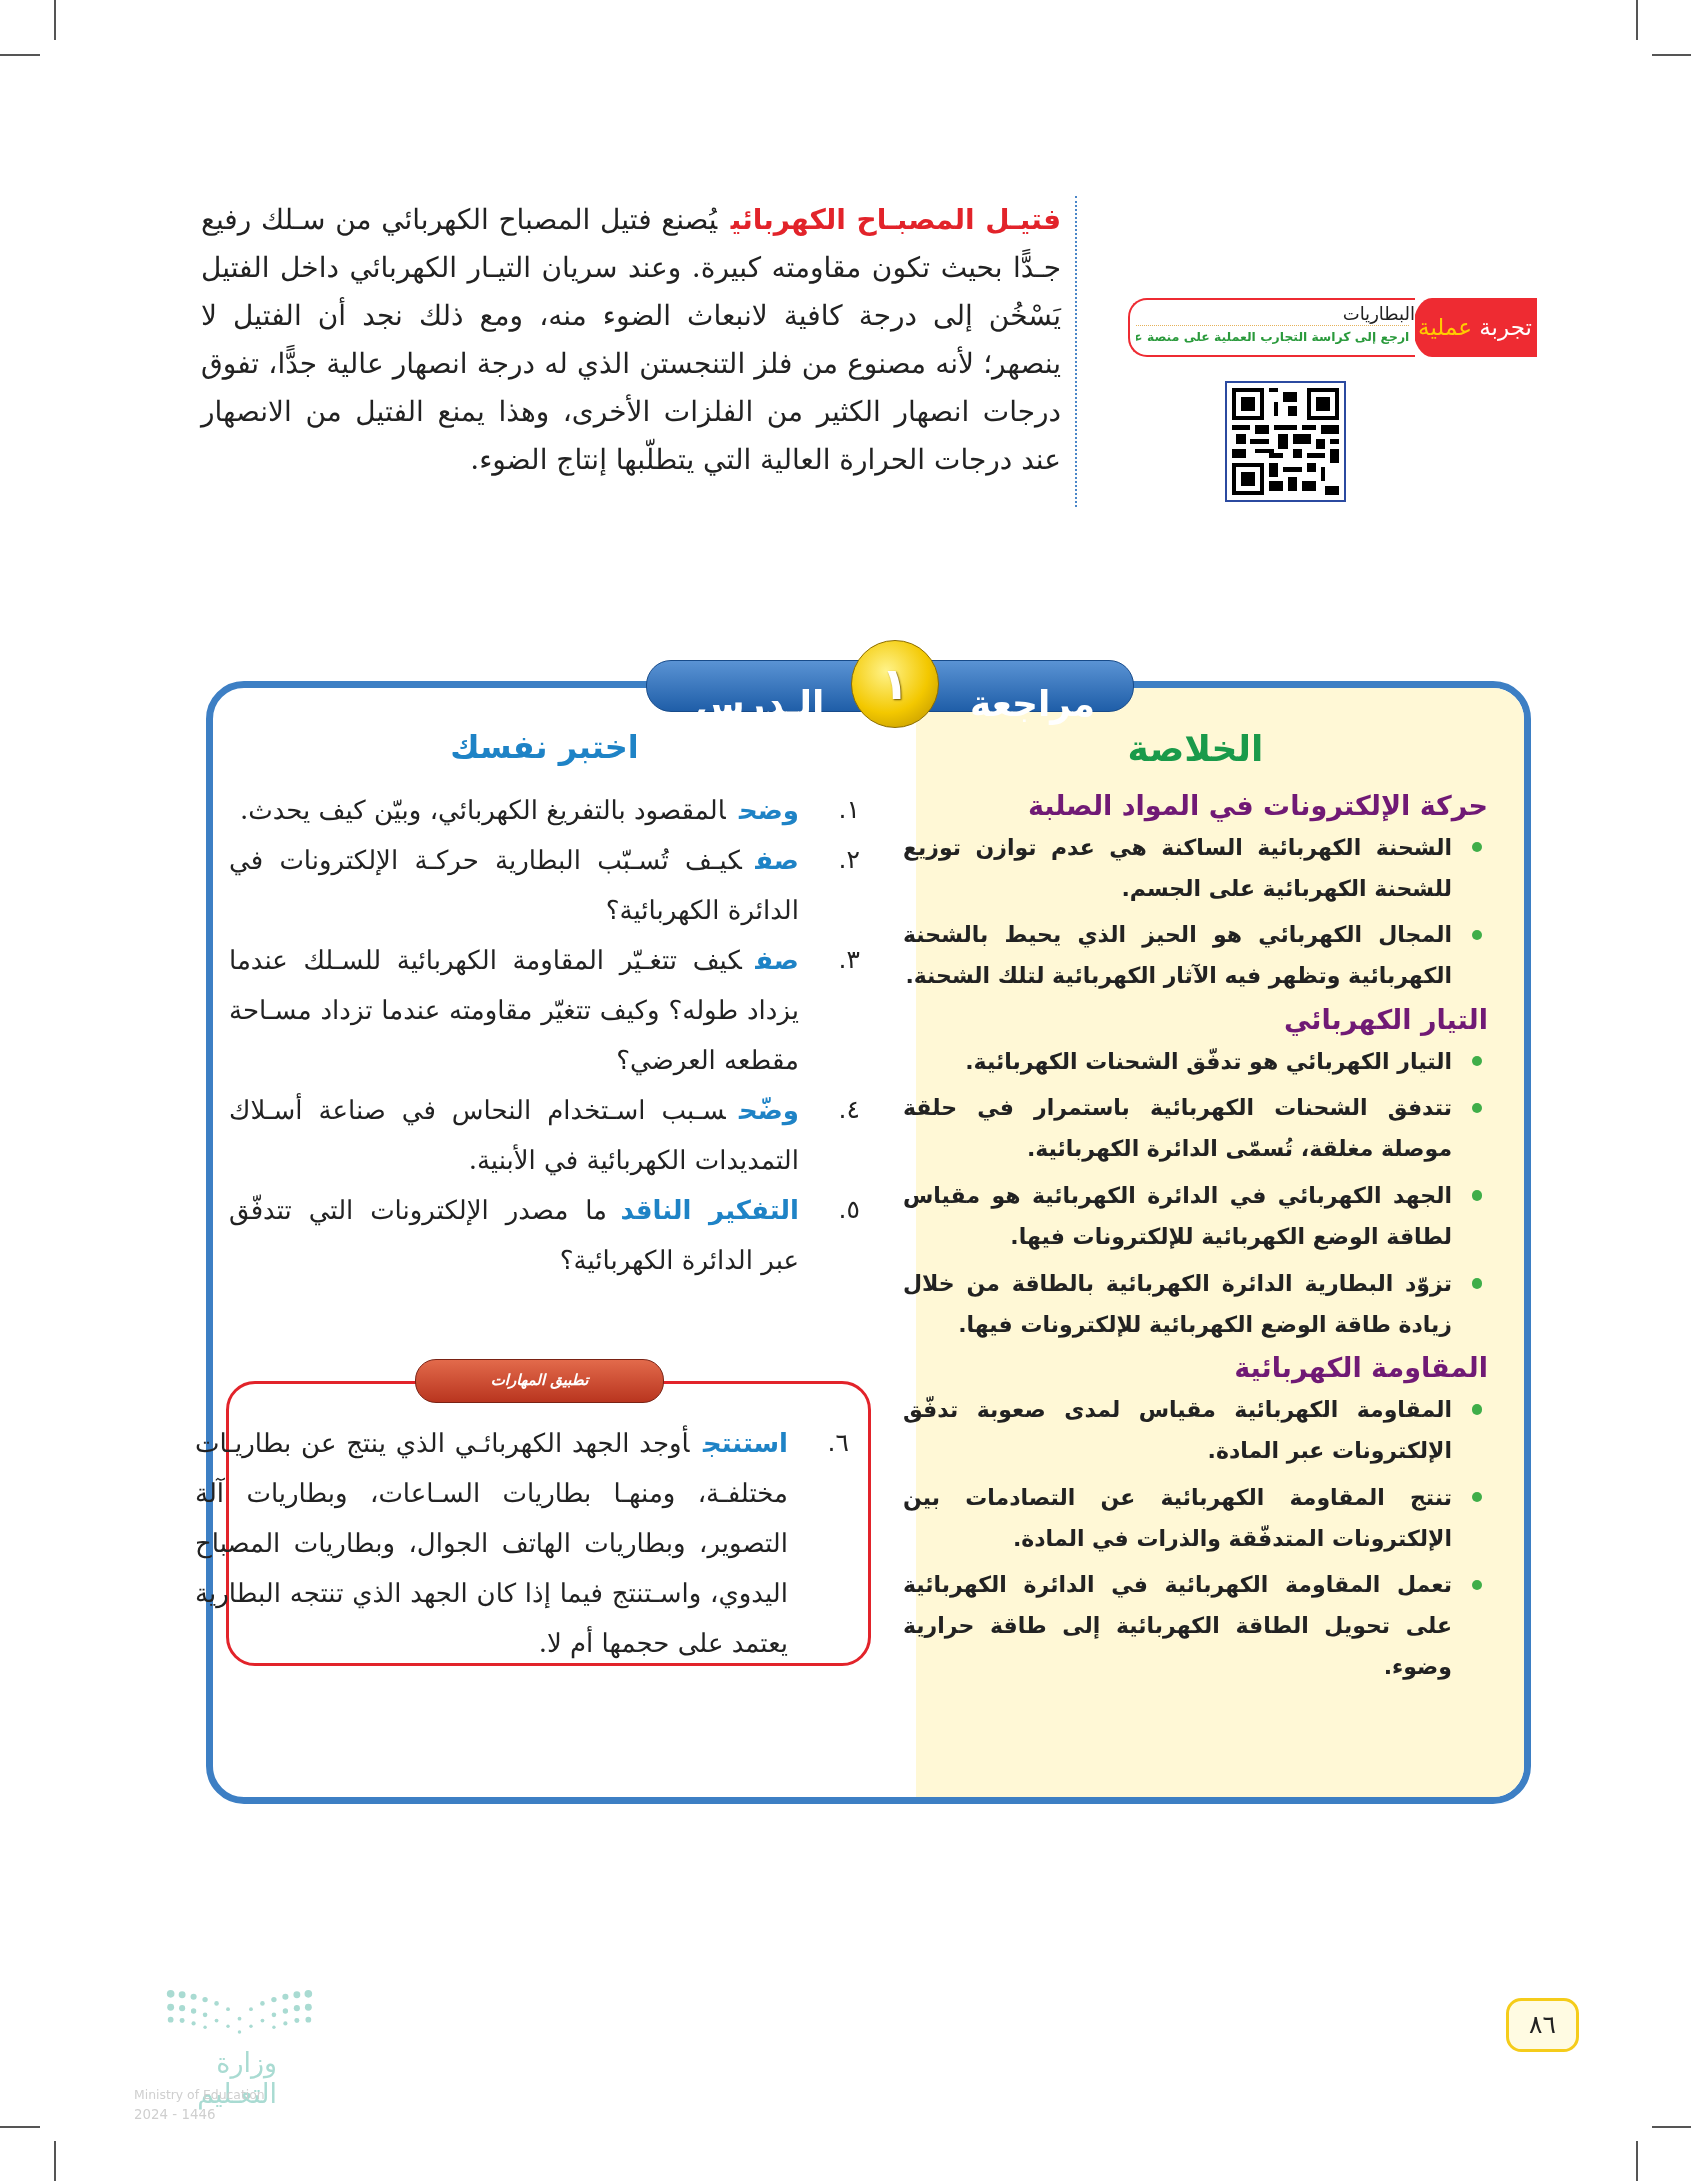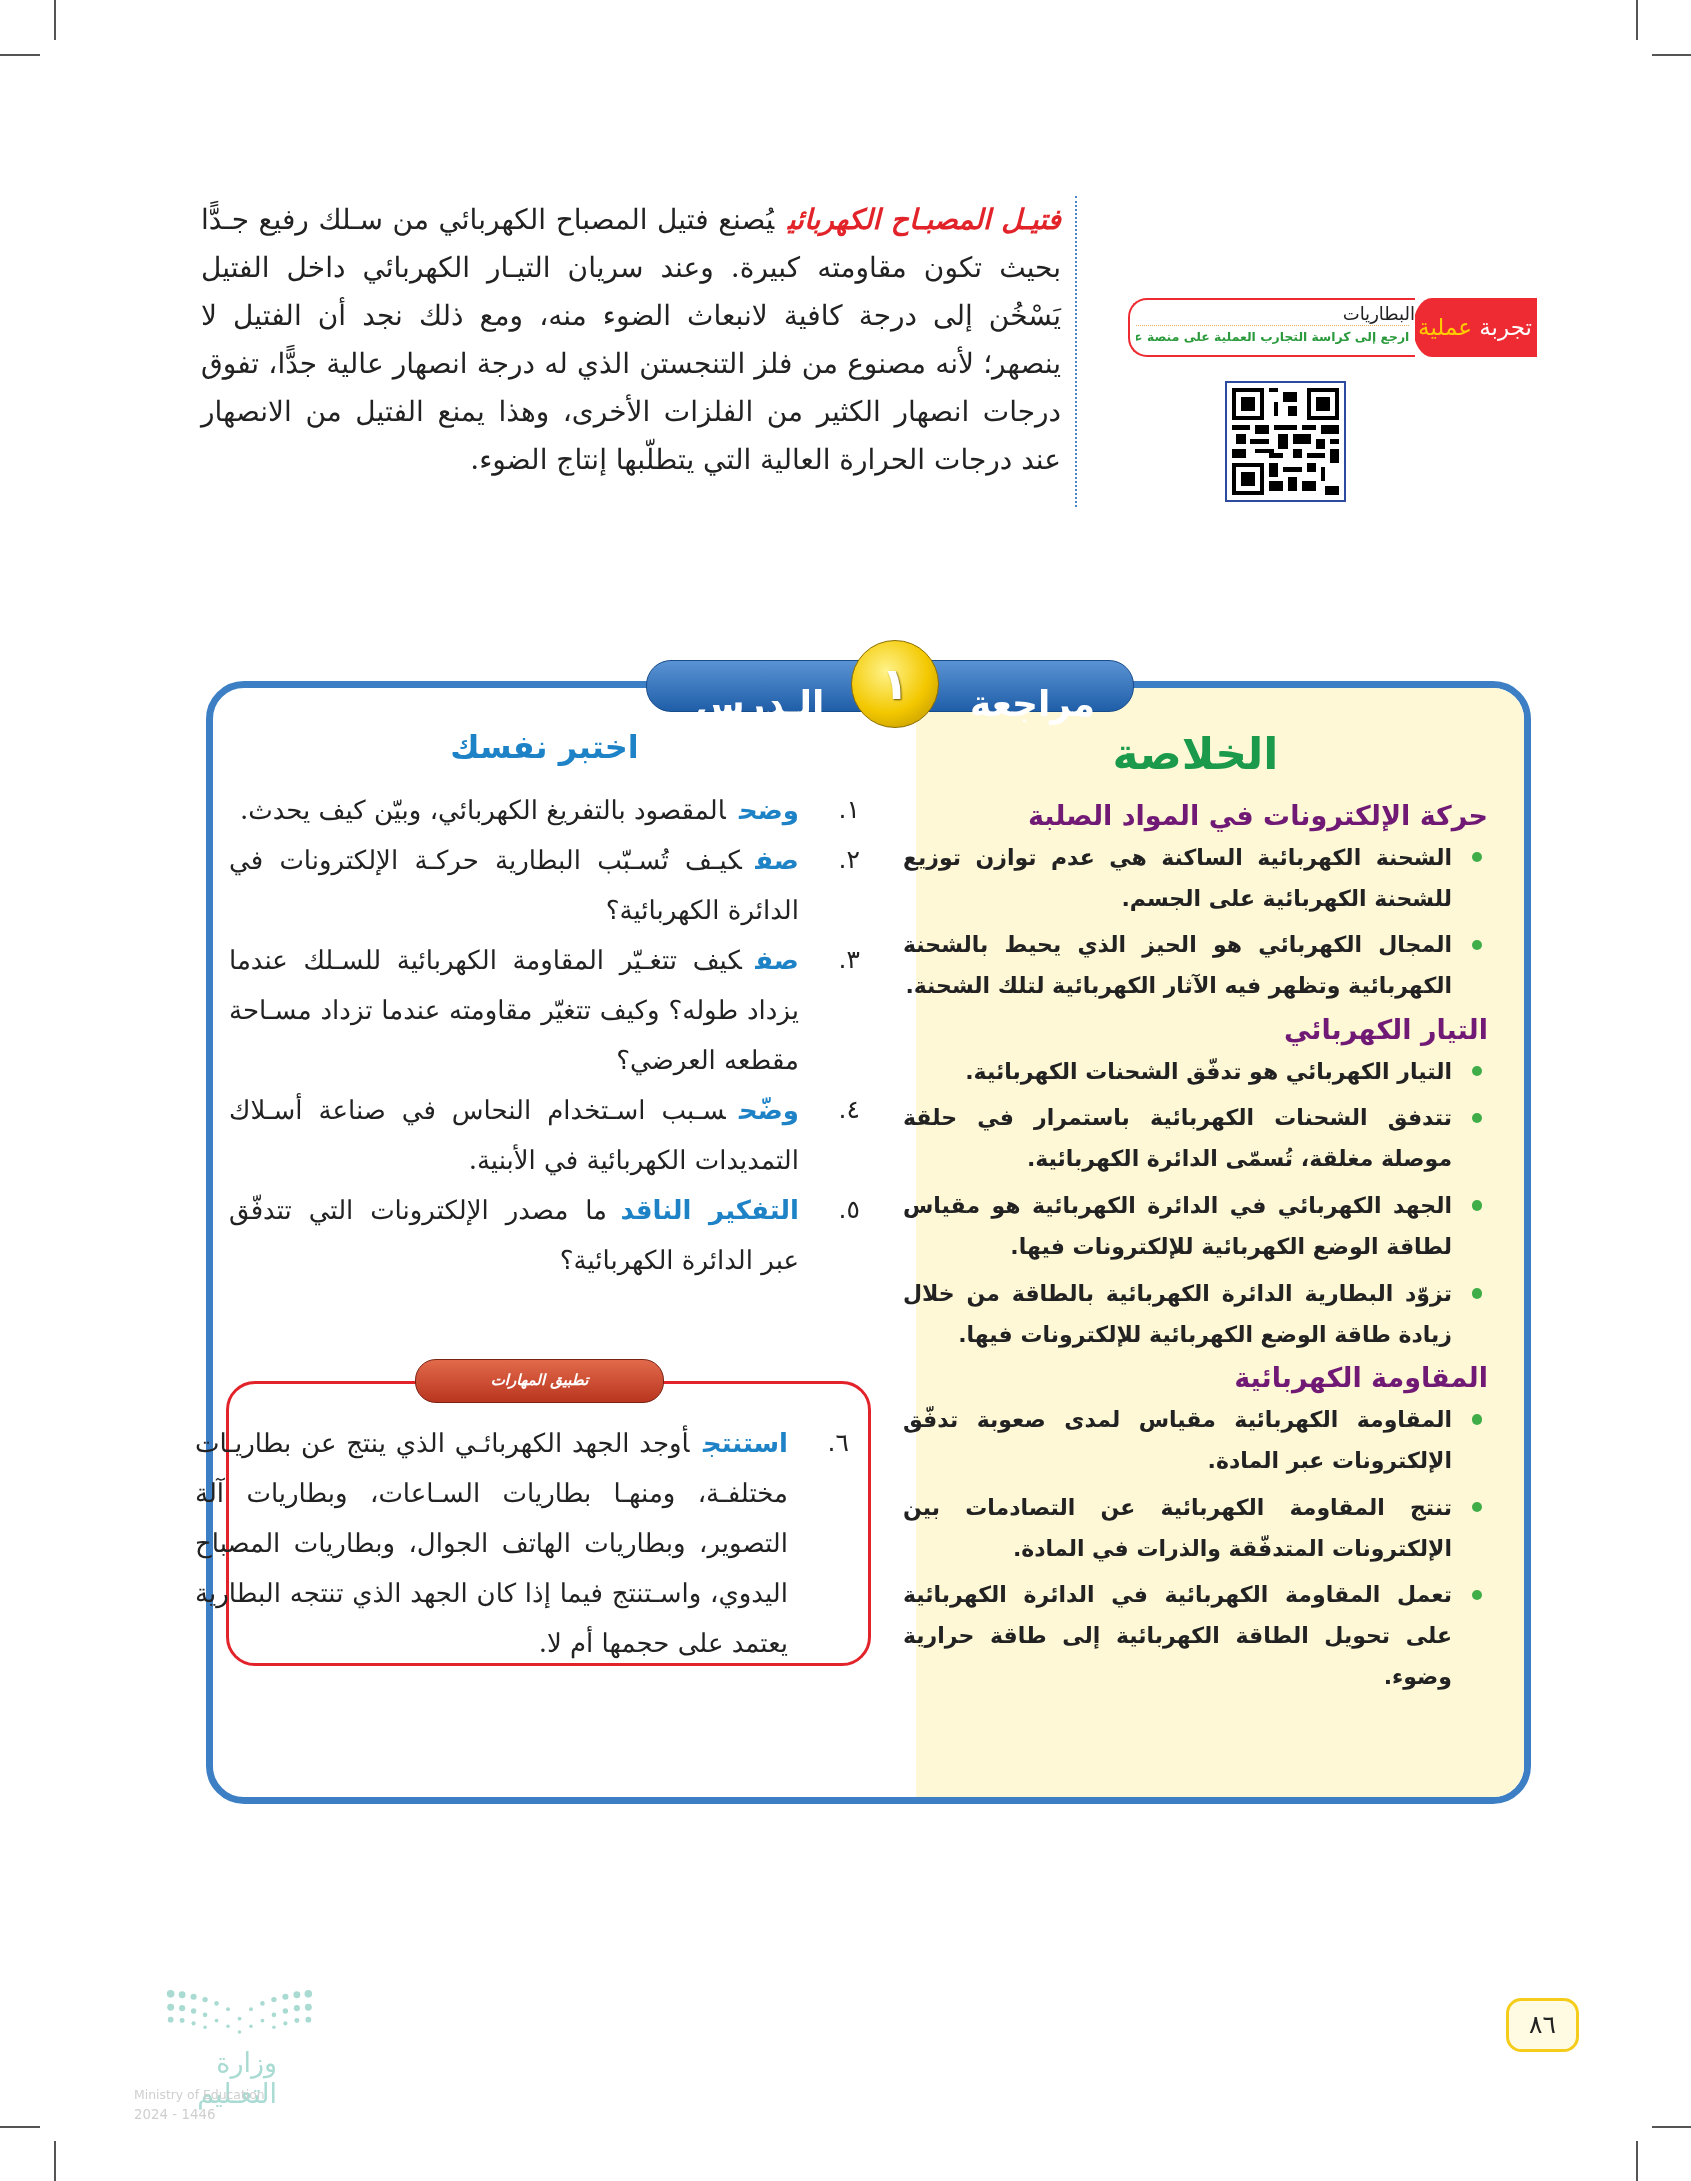--- a/index.html
+++ b/index.html
@@ -2,21 +2,21 @@
 <html><head>
 <meta charset="utf-8">
 <style>
   html, body { margin:0; padding:0; }
   body { width:1692px; height:2181px; background:#ffffff; position:relative; overflow:hidden;
          font-family:"DejaVu Sans", sans-serif; }
   .crop { position:absolute; background:#555; }
   
   .intro { position:absolute; left:201px; top:196px; width:860px; direction:rtl; text-align:justify;
            font-family:"DejaVu Serif", serif; font-size:28px; line-height:48px; color:#222; }
-  .intro .kw { color:#e2232a; font-family:"DejaVu Sans", sans-serif; font-weight:bold; margin-left:13.4px;font-style:italic; }
+  .intro .kw { color:#e2232a; font-family:"DejaVu Sans", sans-serif; font-weight:bold; margin-left:13.4px; }
   .dotline { position:absolute; left:1075px; top:196px; height:311px; border-left:2.9px dotted #4a86c8; }
   
   .exp { position:absolute; left:1128px; top:298px; width:409px; height:59px; direction:rtl; }
   .exp .tag { position:absolute; right:0; top:0; width:124px; height:59px; background:#ee2b32;
               border-radius:0 0 0 38px / 0 0 0 59px; border-top-left-radius:38px 59px; color:#fff;
               font-weight:normal; font-size:23px; line-height:59px; text-align:center; }
   .exp .tag .amal { color:#ffcc00; }
   .exp .body { position:absolute; right:122px; left:0; top:0; height:55px; border-top:2.9px solid #ee2b32;
                border-bottom:2.9px solid #ee2b32; border-left:2.9px solid #ee2b32; border-radius:19px 0 0 19px; background:#fff; }
   .exp .title { text-align:right; font-size:18px; color:#222; line-height:23px; margin-top:1.9px; }
@@ -29,21 +29,21 @@
   .review .summary-bg { position:absolute; right:0; top:0; width:608px; height:100%; background:#fff8d6; }
   .banner { position:absolute; left:646px; top:660px; width:486px; height:50px; border-radius:25px;
             background:linear-gradient(#5a93d4,#1f5ea8); border:1.9px solid #174b8a; }
   .banner .lbl { position:absolute; top:22px; color:#fff; font-weight:bold; font-size:36px; direction:rtl; }
   .banner .lbl.r { right:38px; } .banner .lbl.l { left:48px; }
   .badge { position:absolute; left:851px; top:640px; width:86px; height:86px; border-radius:50%;
            background:radial-gradient(circle at 40% 35%,#fff38a,#f3c800 55%,#b38a00); border:1.9px solid #8c6d00;
            color:#fff; font-size:44px; font-weight:bold; text-align:center; line-height:86px; text-shadow:1px 1px 1.9px #6a5000; }
   
   .summary { position:absolute; left:903px; top:728px; width:585px; direction:rtl; }
-  .summary h2 { margin:0 0 21px; text-align:center; color:#1a9a4a; font-size:44px; font-weight:bold; }
+  .summary h2 { margin:0 0 21px; text-align:center; color:#1a9a4a; font-size:36px; font-weight:bold; }
   .summary h3 { margin:7.6px 0 5.7px; color:#701a75; font-size:27px; font-weight:bold; }
   .summary ul { list-style:none; margin:0; padding:0; }
   .summary li { position:relative; padding-right:36px; font-size:22px; font-weight:bold; line-height:41px; color:#222;
                 margin-bottom:5.7px; text-align:justify; }
   .summary li .dot { position:absolute; right:5.7px; top:15.3px; width:10.5px; height:10.5px; border-radius:50%; background:#3fae49; }
   
   .test { position:absolute; left:229px; top:728px; width:631px; direction:rtl; }
   .test h2 { margin:0 0 19px; text-align:center; color:#1e83c6; font-size:32px; font-weight:bold; }
   .q { position:relative; padding-right:61px; font-family:"DejaVu Serif", serif; font-size:26px; line-height:50px; color:#222; text-align:justify; }
   .q .num { position:absolute; right:0; top:0; font-family:"DejaVu Sans", sans-serif; font-size:25px; }

